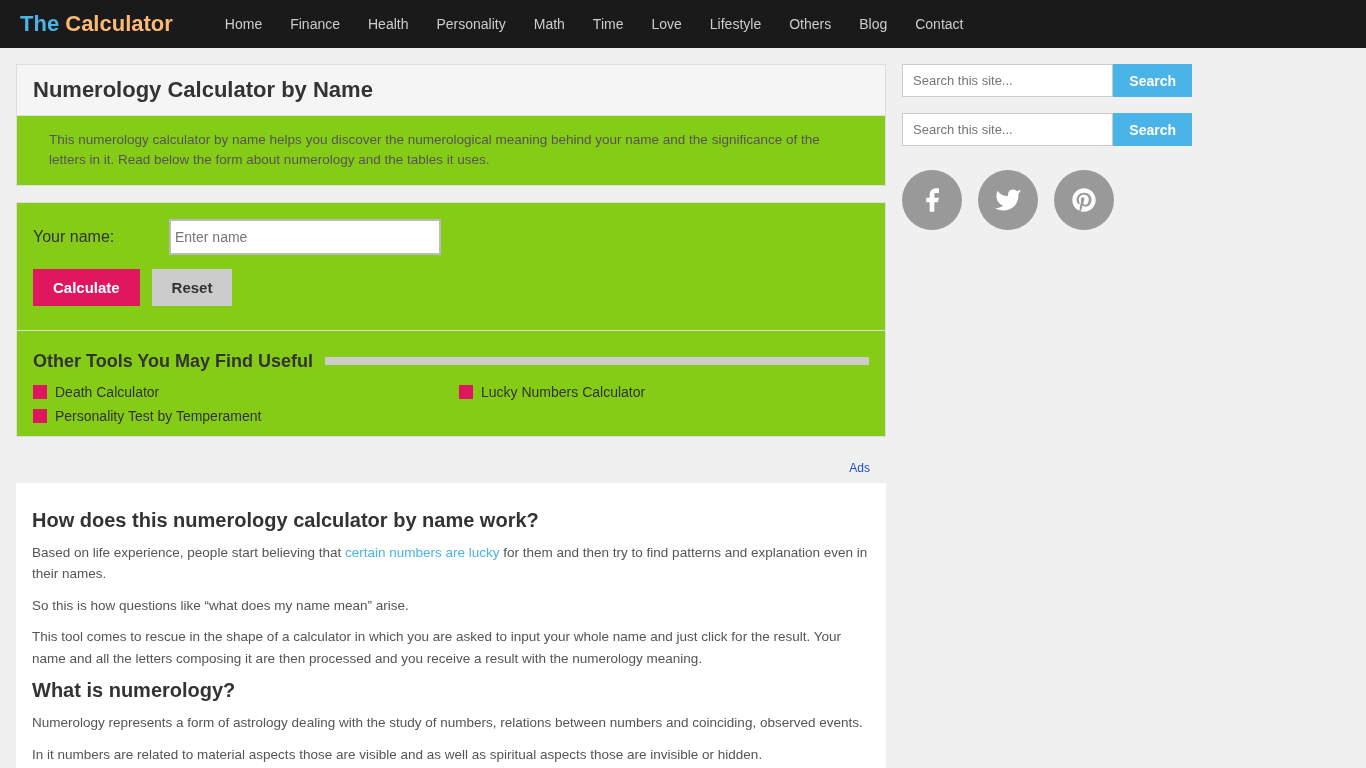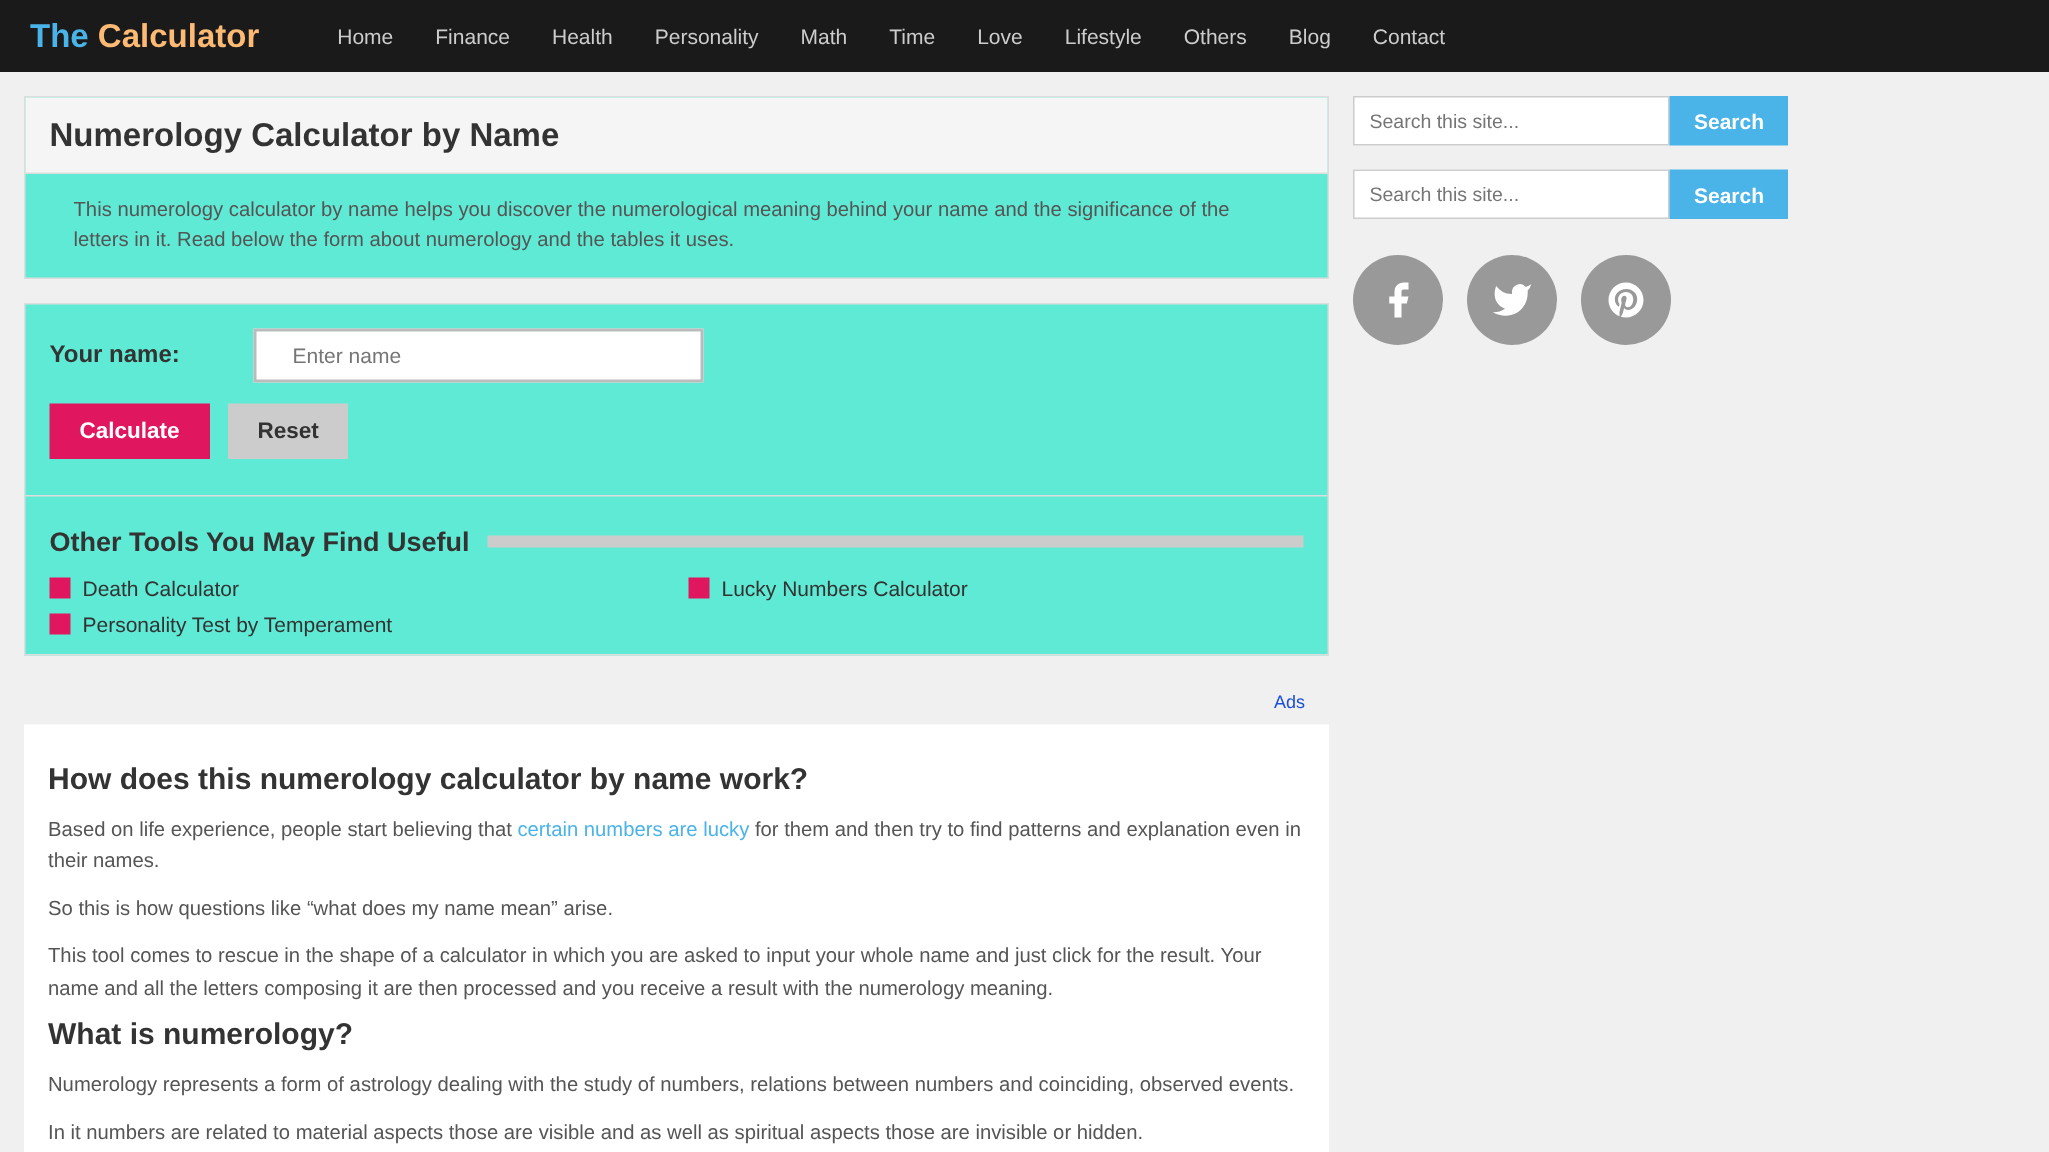--- a/index.html
+++ b/index.html
@@ -43,21 +43,21 @@
       flex: 1;
       max-width: 870px;
     }
     #sidebar {
       width: 290px;
       flex-shrink: 0;
     }
 
     
     .card {
-      background: #5eead4;
+      background: #84cc16;
       border: 1px solid #ddd;
       margin-bottom: 16px;
     }
     .card-header {
       background: #f5f5f5;
       border-bottom: 1px solid #ddd;
       padding: 12px 16px;
     }
     .card-header h1 {
       font-size: 22px;
@@ -77,29 +77,29 @@
     .form-section {
       padding: 16px;
     }
     .form-row {
       display: flex;
       align-items: center;
       margin-bottom: 14px;
     }
     .form-label {
       font-size: 16px;
-      font-weight: bold;
+      font-weight: normal;
       margin-right: 16px;
       min-width: 120px;
     }
     .form-input {
       border: 2px solid #bbb;
-      padding: 8px 24px;
+      padding: 8px 4px;
       font-size: 14px;
-      width: 300px;
+      width: 272px;
       outline: none;
       color: #999;
     }
     .btn-calculate {
       background: #e0175e;
       color: #fff;
       border: none;
       padding: 10px 20px;
       font-size: 15px;
       font-weight: bold;

